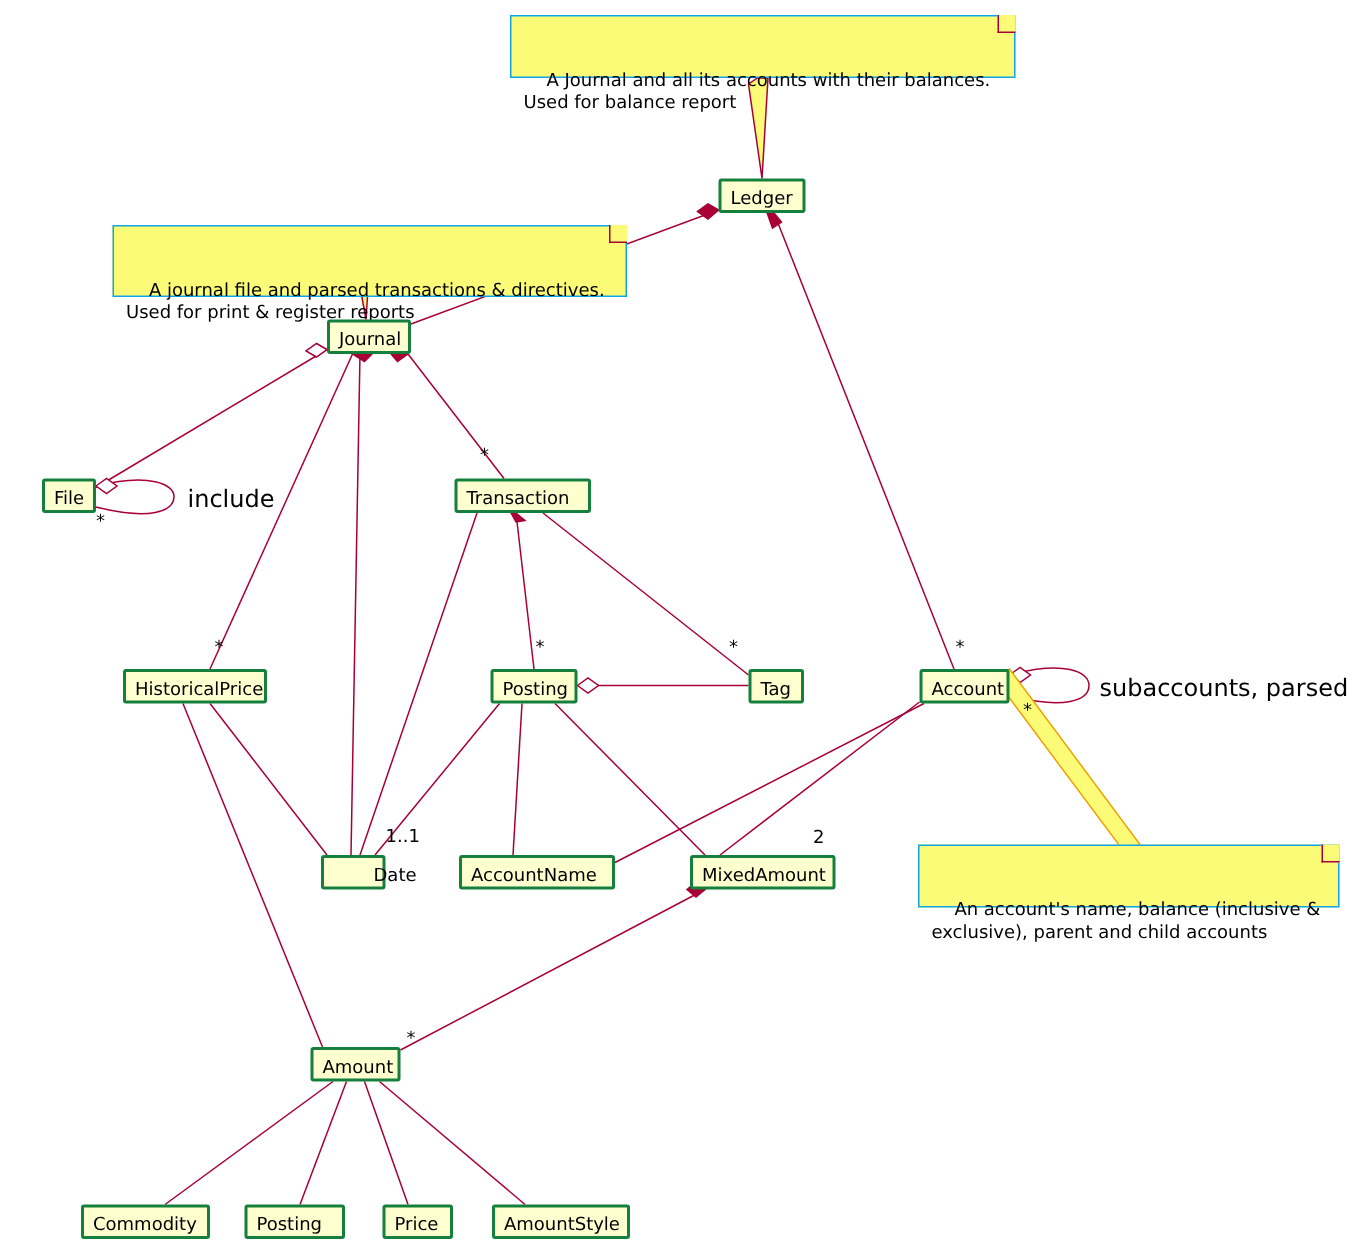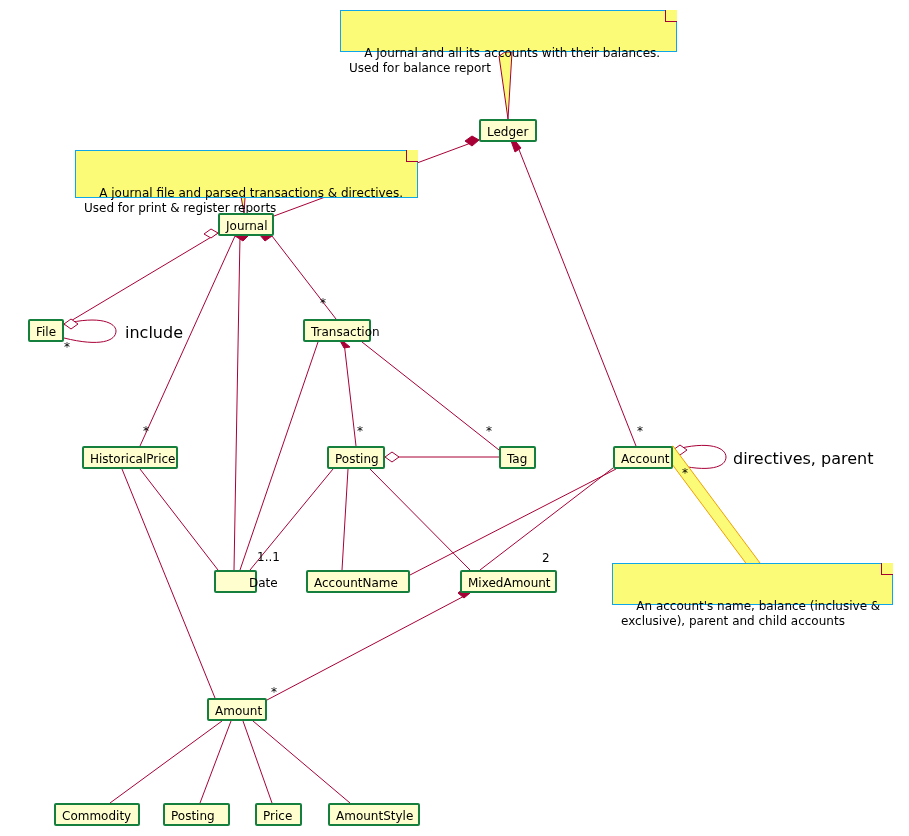--- a/index.html
+++ b/index.html
@@ -169,21 +169,21 @@
 
   <div class="node" style="left:479px; top:119px; width:58px; height:23px;">
     <span>Ledger</span>
   </div>
   <div class="node" style="left:218px; top:213px; width:56px; height:23px;">
     <span>Journal</span>
   </div>
   <div class="node" style="left:28px; top:319px; width:36px; height:23px;">
     <span>File</span>
   </div>
-  <div class="node" style="left:303px; top:319px; width:68px; height:23px;">
+  <div class="node" style="left:303px; top:319px; width:91px; height:23px;">
     <span>Transaction</span>
   </div>
   <div class="node" style="left:82px; top:446px; width:96px; height:23px;">
     <span>HistoricalPrice</span>
   </div>
   <div class="node" style="left:327px; top:446px; width:58px; height:23px;">
     <span>Posting</span>
   </div>
   <div class="node" style="left:499px; top:446px; width:37px; height:23px;">
     <span>Tag</span>
@@ -210,21 +210,21 @@
     <span>Posting</span>
   </div>
   <div class="node" style="left:255px; top:803px; width:47px; height:23px;">
     <span>Price</span>
   </div>
   <div class="node" style="left:328px; top:803px; width:92px; height:23px;">
     <span>AmountStyle</span>
   </div>
 
   <div class="label" style="left:125px; top:323px;">include</div>
-  <div class="label" style="left:733px; top:449px;">directives, parent</div>
+  <div class="label" style="left:733px; top:449px;">subaccounts, parsed</div>
 
   <div class="mult" style="left:64px; top:340px;">*</div>
   <div class="mult" style="left:320px; top:296px;">*</div>
   <div class="mult" style="left:143px; top:424px;">*</div>
   <div class="mult" style="left:357px; top:424px;">*</div>
   <div class="mult" style="left:486px; top:424px;">*</div>
   <div class="mult" style="left:637px; top:424px;">*</div>
   <div class="mult" style="left:682px; top:466px;">*</div>
   <div class="mult" style="left:257px; top:550px;">1..1</div>
   <div class="mult" style="left:542px; top:551px;">2</div>

